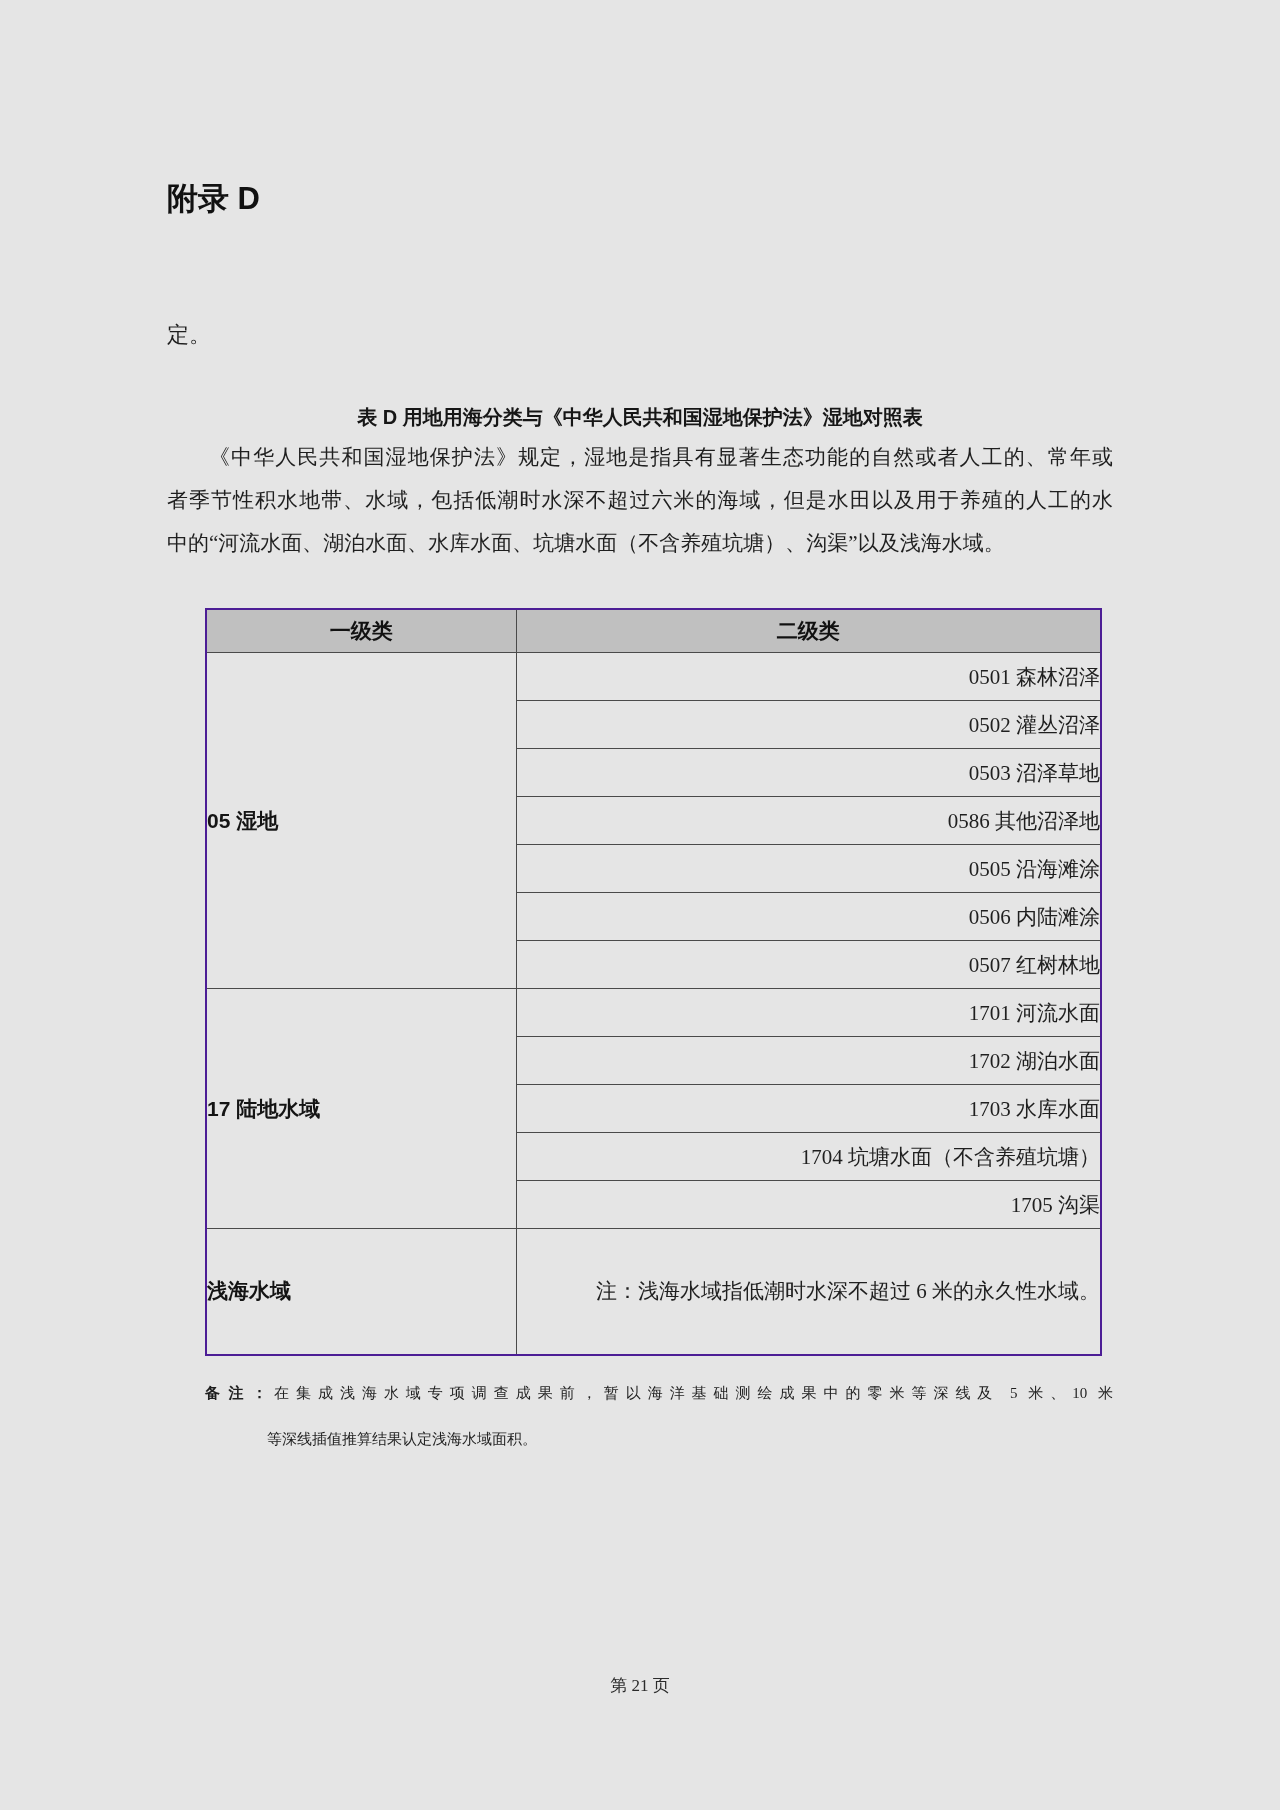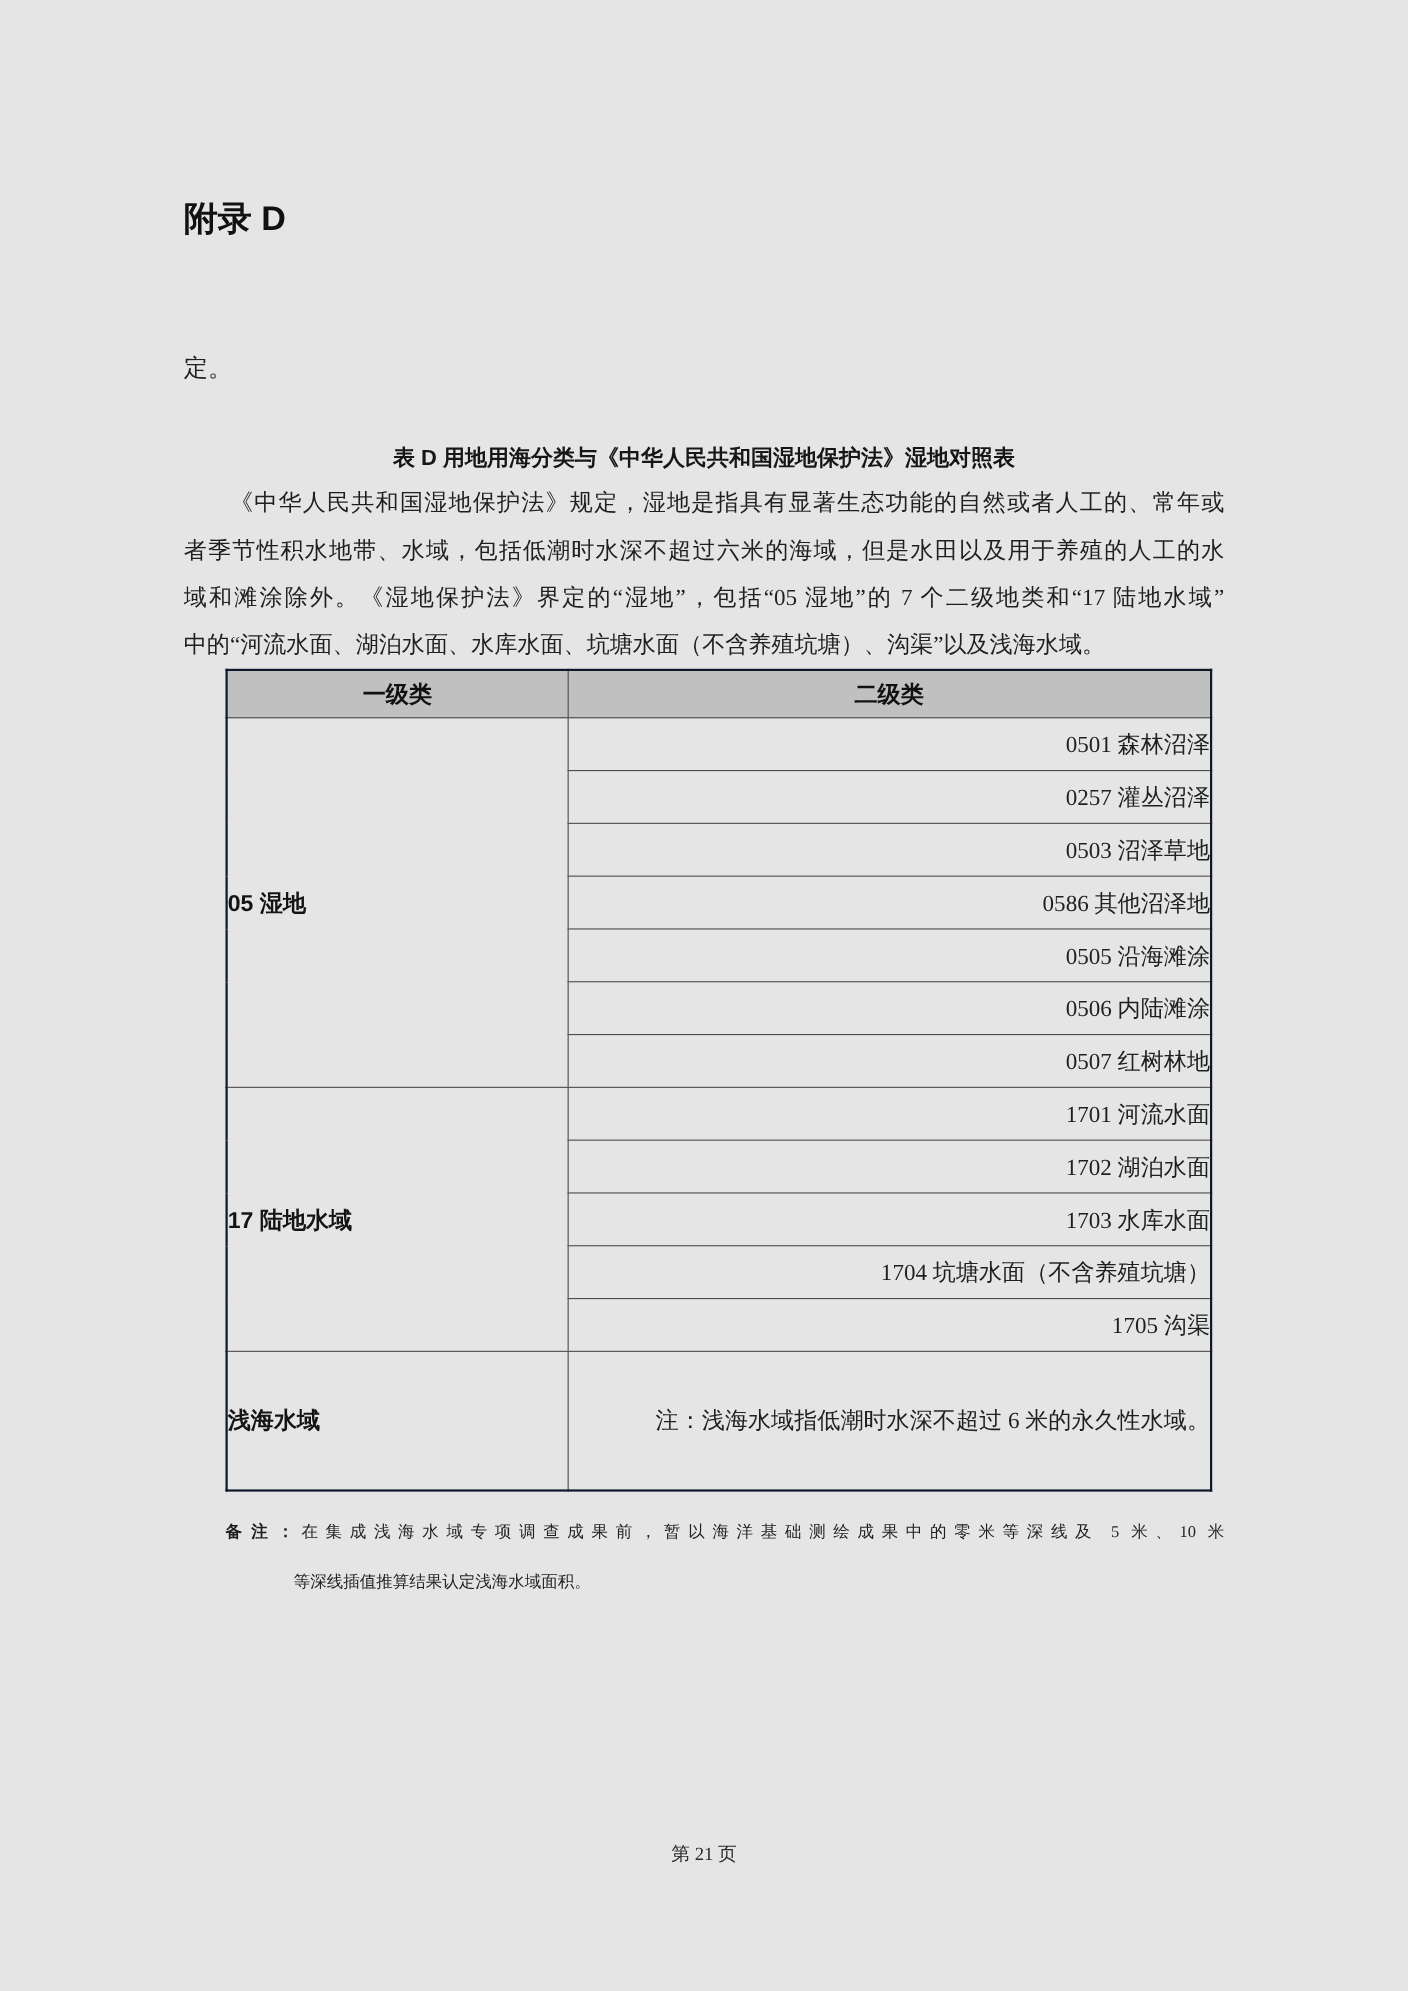--- a/index.html
+++ b/index.html
@@ -58,21 +58,21 @@
     font-size: 21px;
     line-height: 43px;
   }
   .wetland-table {
     position: absolute;
     left: 205px;
     top: 608px;
     width: 895px;
     border-collapse: collapse;
     table-layout: fixed;
-    border: 2px solid #0f172a;
+    border: 2px solid #4c1d95;
   }
   .wetland-table th, .wetland-table td {
     border: 1px solid #4a4a4a;
     padding: 0;
     font-size: 21px;
     vertical-align: middle;
   }
   .wetland-table th {
     height: 42px;
     background: #c0c0c0;
@@ -135,42 +135,41 @@
 
   <div class="intro">
     <div class="para-line">定。</div>
   </div>
 
   <div class="table-caption">表 D 用地用海分类与《中华人民共和国湿地保护法》湿地对照表</div>
 
   <div class="description">
     <div class="para-line indent just">《中华人民共和国湿地保护法》规定，湿地是指具有显著生态功能的自然或者人工的、常年或</div>
     <div class="para-line just">者季节性积水地带、水域，包括低潮时水深不超过六米的海域，但是水田以及用于养殖的人工的水</div>
-    <div class="para-line just">域和滩涂除外。《湿地保护法》界定的“湿地”，包括“05 湿地”的 7 个二级地类和“17 陆地水域”</div>
     <div class="para-line">中的“河流水面、湖泊水面、水库水面、坑塘水面（不含养殖坑塘）、沟渠”以及浅海水域。</div>
   </div>
 
   <table class="wetland-table">
     <colgroup>
       <col style="width:310px">
       <col style="width:585px">
     </colgroup>
     <thead>
       <tr>
         <th>一级类</th>
         <th>二级类</th>
       </tr>
     </thead>
     <tbody>
       <tr>
         <td class="cell-l1" rowspan="7">05 湿地</td>
         <td class="cell-l2">0501 森林沼泽</td>
       </tr>
       <tr>
-        <td class="cell-l2">0257 灌丛沼泽</td>
+        <td class="cell-l2">0502 灌丛沼泽</td>
       </tr>
       <tr>
         <td class="cell-l2">0503 沼泽草地</td>
       </tr>
       <tr>
         <td class="cell-l2">0586 其他沼泽地</td>
       </tr>
       <tr>
         <td class="cell-l2">0505 沿海滩涂</td>
       </tr>

